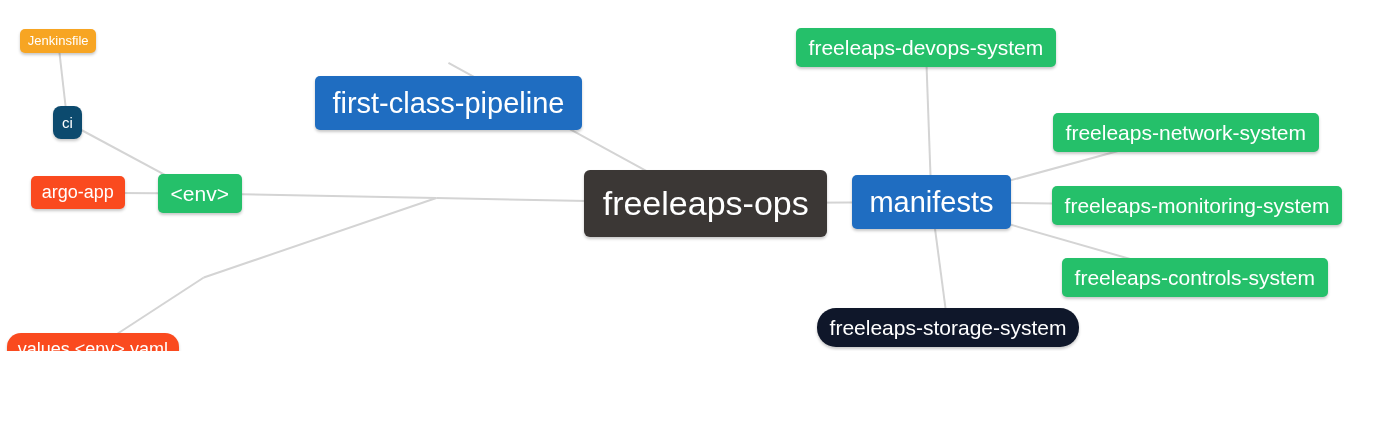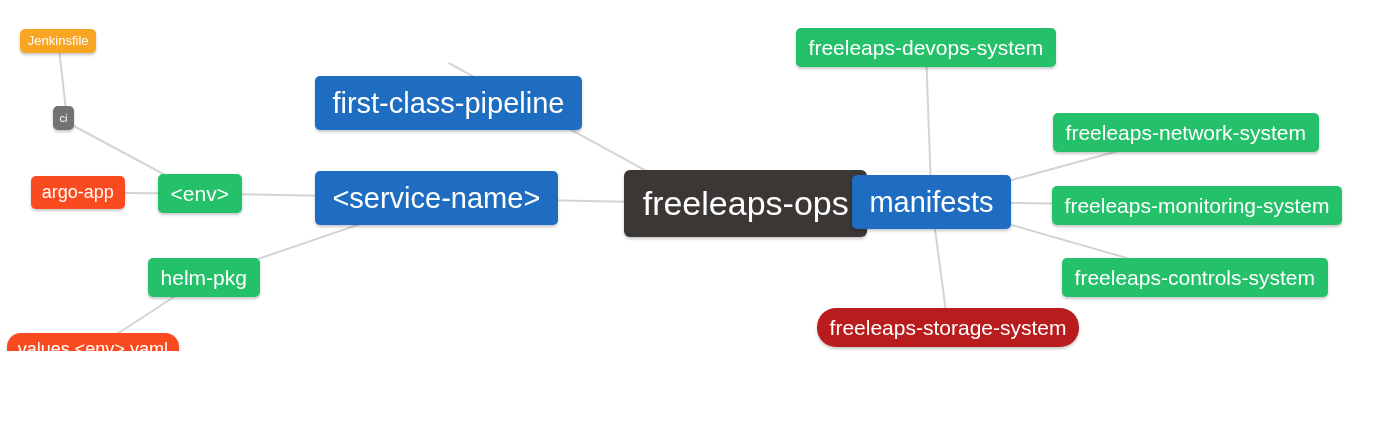--- a/index.html
+++ b/index.html
@@ -32,21 +32,21 @@
     color: #ffffff;
     border-radius: 5px;
     line-height: 1.2;
     white-space: nowrap;
     padding: 0.33em 0.6em;
     box-shadow: 0 2px 3px rgba(0,0,0,0.22);
     box-sizing: border-box;
     cursor: default;
     user-select: none;
   }
-  .node-root { padding: 0.38em 0.55em; border-radius: 6px; margin-left: 40px; }
+  .node-root { padding: 0.38em 0.55em; border-radius: 6px; }
   .node-ci   { padding: 0.5em 0.6em; }
 </style>
 </head>
 <body>
 
 <div id="mindmap-canvas" style="background: rgb(255, 255, 255);">
 
   <svg id="edge-layer" width="1390" height="421">
       <line x1="58.1484375" y1="41.078125" x2="67.421875" y2="122.5" stroke="#D4D4D4" stroke-width="2"></line>
       <line x1="67.421875" y1="122.5" x2="199.7890625" y2="193.515625" stroke="#D4D4D4" stroke-width="2"></line>
@@ -59,41 +59,39 @@
       <line x1="705.6953125" y1="203.3046875" x2="931.4453125" y2="201.9609375" stroke="#D4D4D4" stroke-width="2"></line>
       <line x1="931.4453125" y1="201.9609375" x2="925.8984375" y2="47.515625" stroke="#D4D4D4" stroke-width="2"></line>
       <line x1="931.4453125" y1="201.9609375" x2="1185.8046875" y2="132.515625" stroke="#D4D4D4" stroke-width="2"></line>
       <line x1="931.4453125" y1="201.9609375" x2="1197.0625" y2="205.515625" stroke="#D4D4D4" stroke-width="2"></line>
       <line x1="931.4453125" y1="201.9609375" x2="1194.8046875" y2="277.515625" stroke="#D4D4D4" stroke-width="2"></line>
       <line x1="931.4453125" y1="201.9609375" x2="948.0625" y2="327.515625" stroke="#D4D4D4" stroke-width="2"></line>
     </svg>
 
   <div class="node" style="left: 20px; top: 29px; font-size: 13px; background: rgb(247, 165, 35);">Jenkinsfile</div>
 
-  <div class="node node-ci" style="left: 53px; top: 106px; font-size: 11px; background: #737373;">ci</div>
+  <div class="node node-ci" style="left: 53px; top: 106px; font-size: 15px; background: #0c4a6e; border-radius: 8px;">ci</div>
 
   <div class="node" style="left: 31px; top: 176px; font-size: 18px; background: rgb(250, 74, 31);">argo-app</div>
 
   <div class="node" style="left: 158px; top: 174px; font-size: 21px; background: rgb(37, 192, 106);">&lt;env&gt;</div>
 
   <div class="node" style="left: 315px; top: 36px; font-size: 29px; background: rgb(31, 109, 193); margin-top: 40px;">first-class-pipeline</div>
 
-  <div class="node" style="left: 315px; top: 171px; font-size: 29px; background: rgb(31, 109, 193);">&lt;service-name&gt;</div>
 
-  <div class="node" style="left: 148px; top: 258px; font-size: 21px; background: rgb(37, 192, 106);">helm-pkg</div>
 
   <div class="node" style="left: 7px; top: 333px; font-size: 18px; background: rgb(250, 74, 31); border-radius: 14px;">values.&lt;env&gt;.yaml</div>
 
   <div class="node node-root" style="left: 584px; top: 170px; font-size: 34px; background: rgb(59, 55, 53);">freeleaps-ops</div>
 
   <div class="node" style="left: 796px; top: 28px; font-size: 21px; background: rgb(37, 192, 106);">freeleaps-devops-system</div>
 
   <div class="node" style="left: 852px; top: 175px; font-size: 29px; background: rgb(31, 109, 193);">manifests</div>
 
   <div class="node" style="left: 1053px; top: 113px; font-size: 21px; background: rgb(37, 192, 106);">freeleaps-network-system</div>
 
   <div class="node" style="left: 1052px; top: 186px; font-size: 21px; background: rgb(37, 192, 106);">freeleaps-monitoring-system</div>
 
   <div class="node" style="left: 1062px; top: 258px; font-size: 21px; background: rgb(37, 192, 106);">freeleaps-controls-system</div>
 
-  <div class="node" style="left: 817px; top: 308px; font-size: 21px; background: #b91c1c; border-radius: 19px;">freeleaps-storage-system</div>
+  <div class="node" style="left: 817px; top: 308px; font-size: 21px; background: #0f172a; border-radius: 19px;">freeleaps-storage-system</div>
 
 </div>
 
 </body></html>

